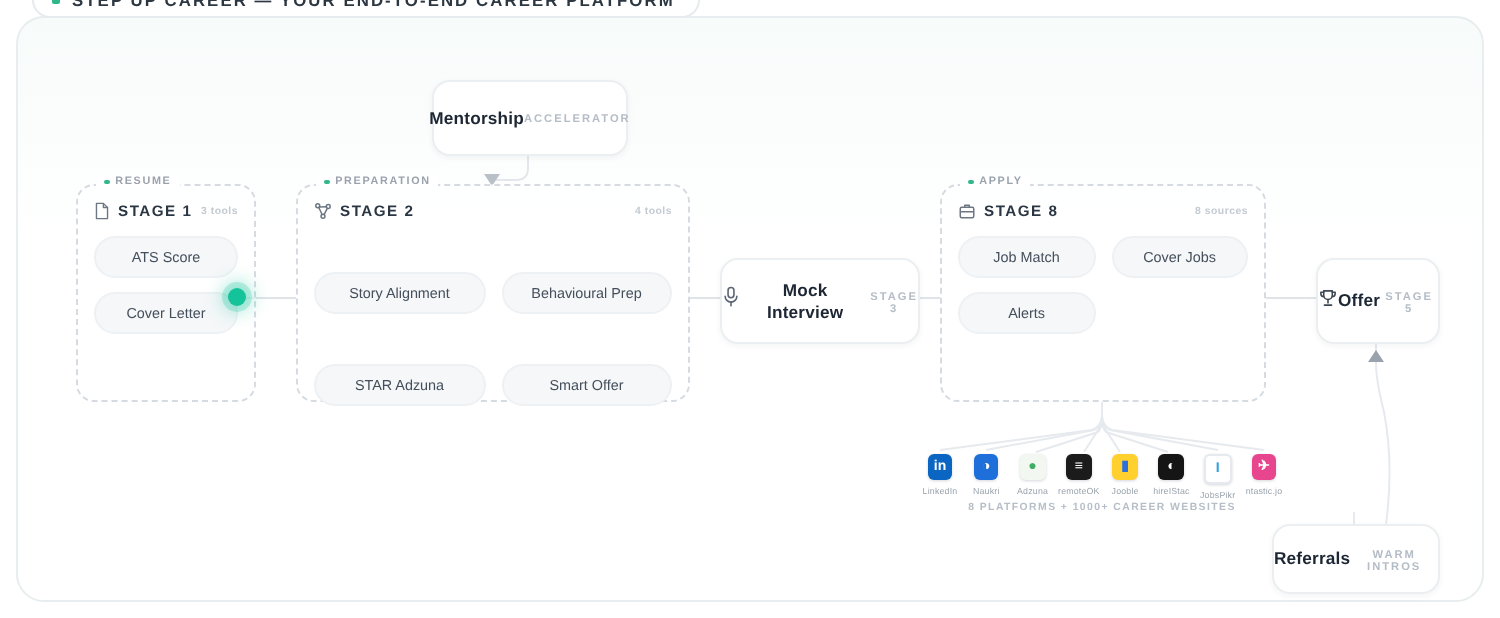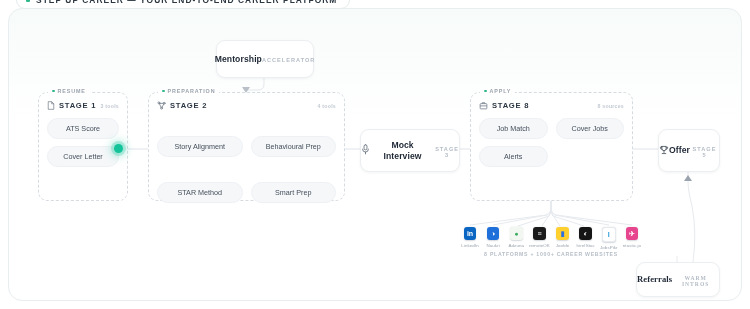--- a/index.html
+++ b/index.html
@@ -52,21 +52,21 @@
     z-index:6;
     text-align:center;
   }
   .node .n-title{font-size:8.6px;font-weight:700;color:#1d2734;letter-spacing:.1px;line-height:11px;}
   .node .n-sub{font-size:5.6px;font-weight:600;letter-spacing:1.0px;color:#b4bcc6;margin-top:2.5px;}
   .node .n-ico{margin-bottom:2px;color:#5a6675;display:block;}
 
   #mentorship{left:216px;top:40px;width:96px;height:36px;}
   #mock{left:360px;top:129px;width:98px;height:41px;gap:12px;}
   #offer{left:658px;top:129px;width:60px;height:41px;}
-  #referrals{left:636px;top:262px;width:82px;height:33px;font-family:Liberation Serif, serif;}
+  #referrals{left:636px;top:262px;width:82px;height:33px;}
 
   
   .group{
     position:absolute;
     border:1px dashed #d5dbe1;
     border-radius:9px;
     background:rgba(255,255,255,.55);
     box-sizing:border-box;
     z-index:4;
     text-align:center;
@@ -253,22 +253,22 @@
             <path d="M3.2 3.7 5.4 8.3"></path>
             <path d="M8.9 4.2 6.7 8.4"></path>
         </svg>
       </span>
       <span class="g-name">STAGE 2</span>
       <span class="g-count">4 tools</span>
     </div>
     <div class="chips">
       <div class="chip">Story Alignment</div>
       <div class="chip">Behavioural Prep</div>
-      <div class="chip">STAR Method</div>
-      <div class="chip">Smart Prep</div>
+      <div class="chip">STAR Adzuna</div>
+      <div class="chip">Smart Offer</div>
     </div>
   </div>
 
   <div class="group" id="g4">
     <div class="g-kicker">
       <i></i>
       <span>APPLY</span>
     </div>
     <div class="g-head">
       <span class="g-ico">

